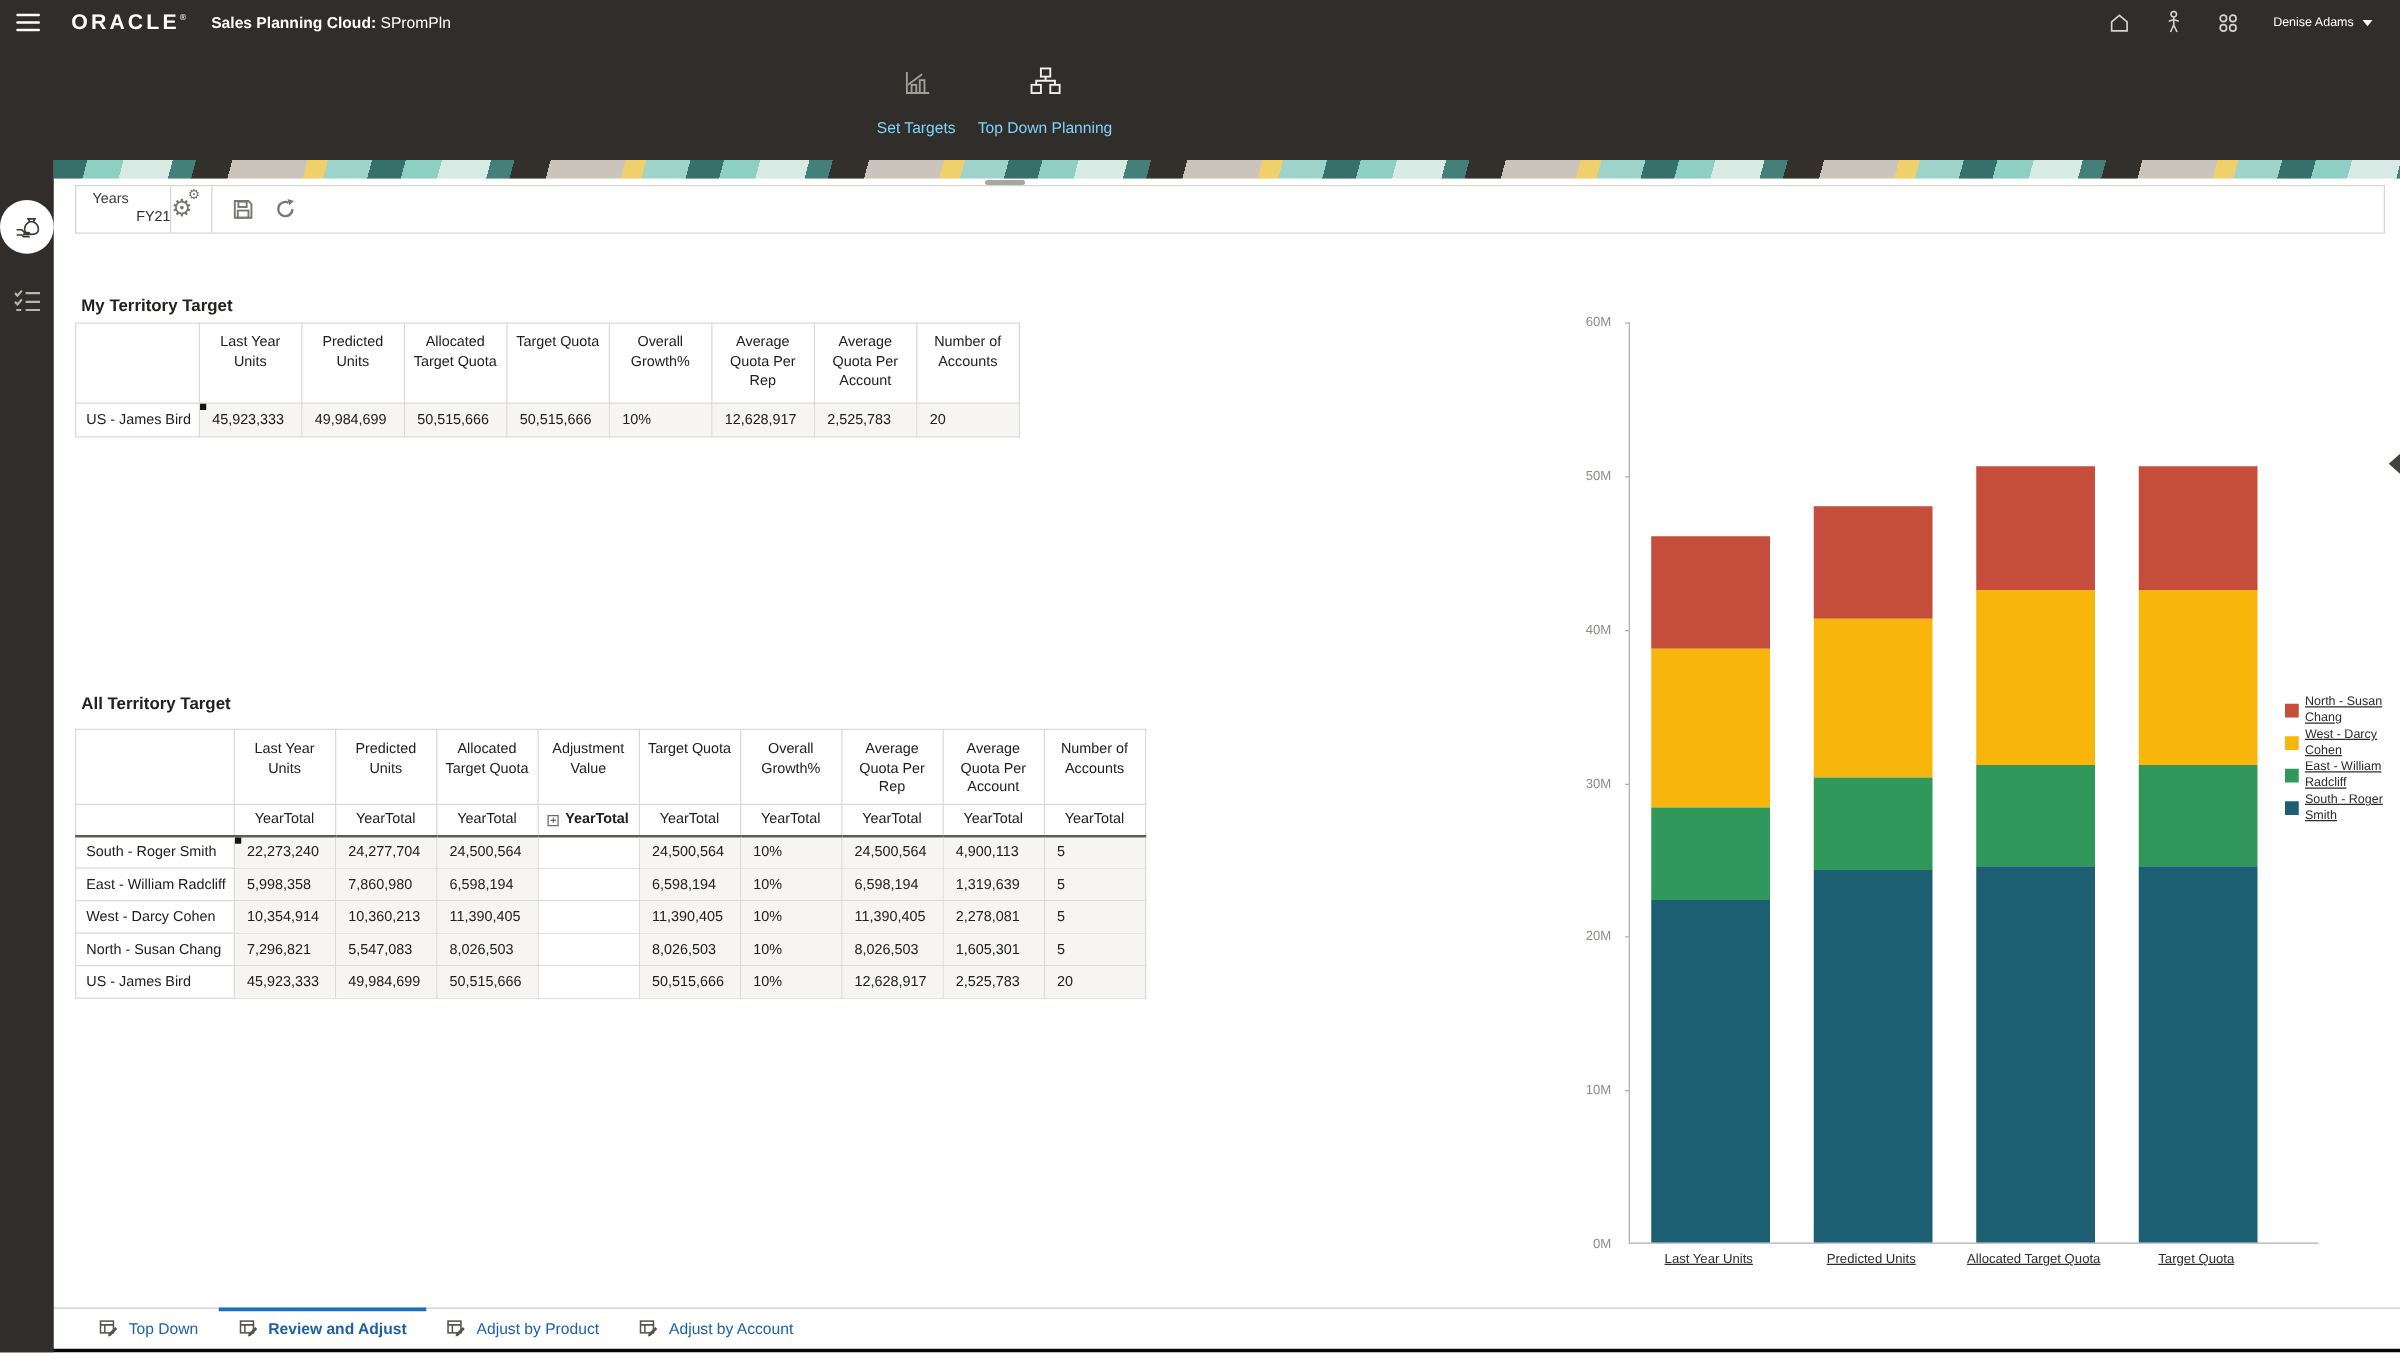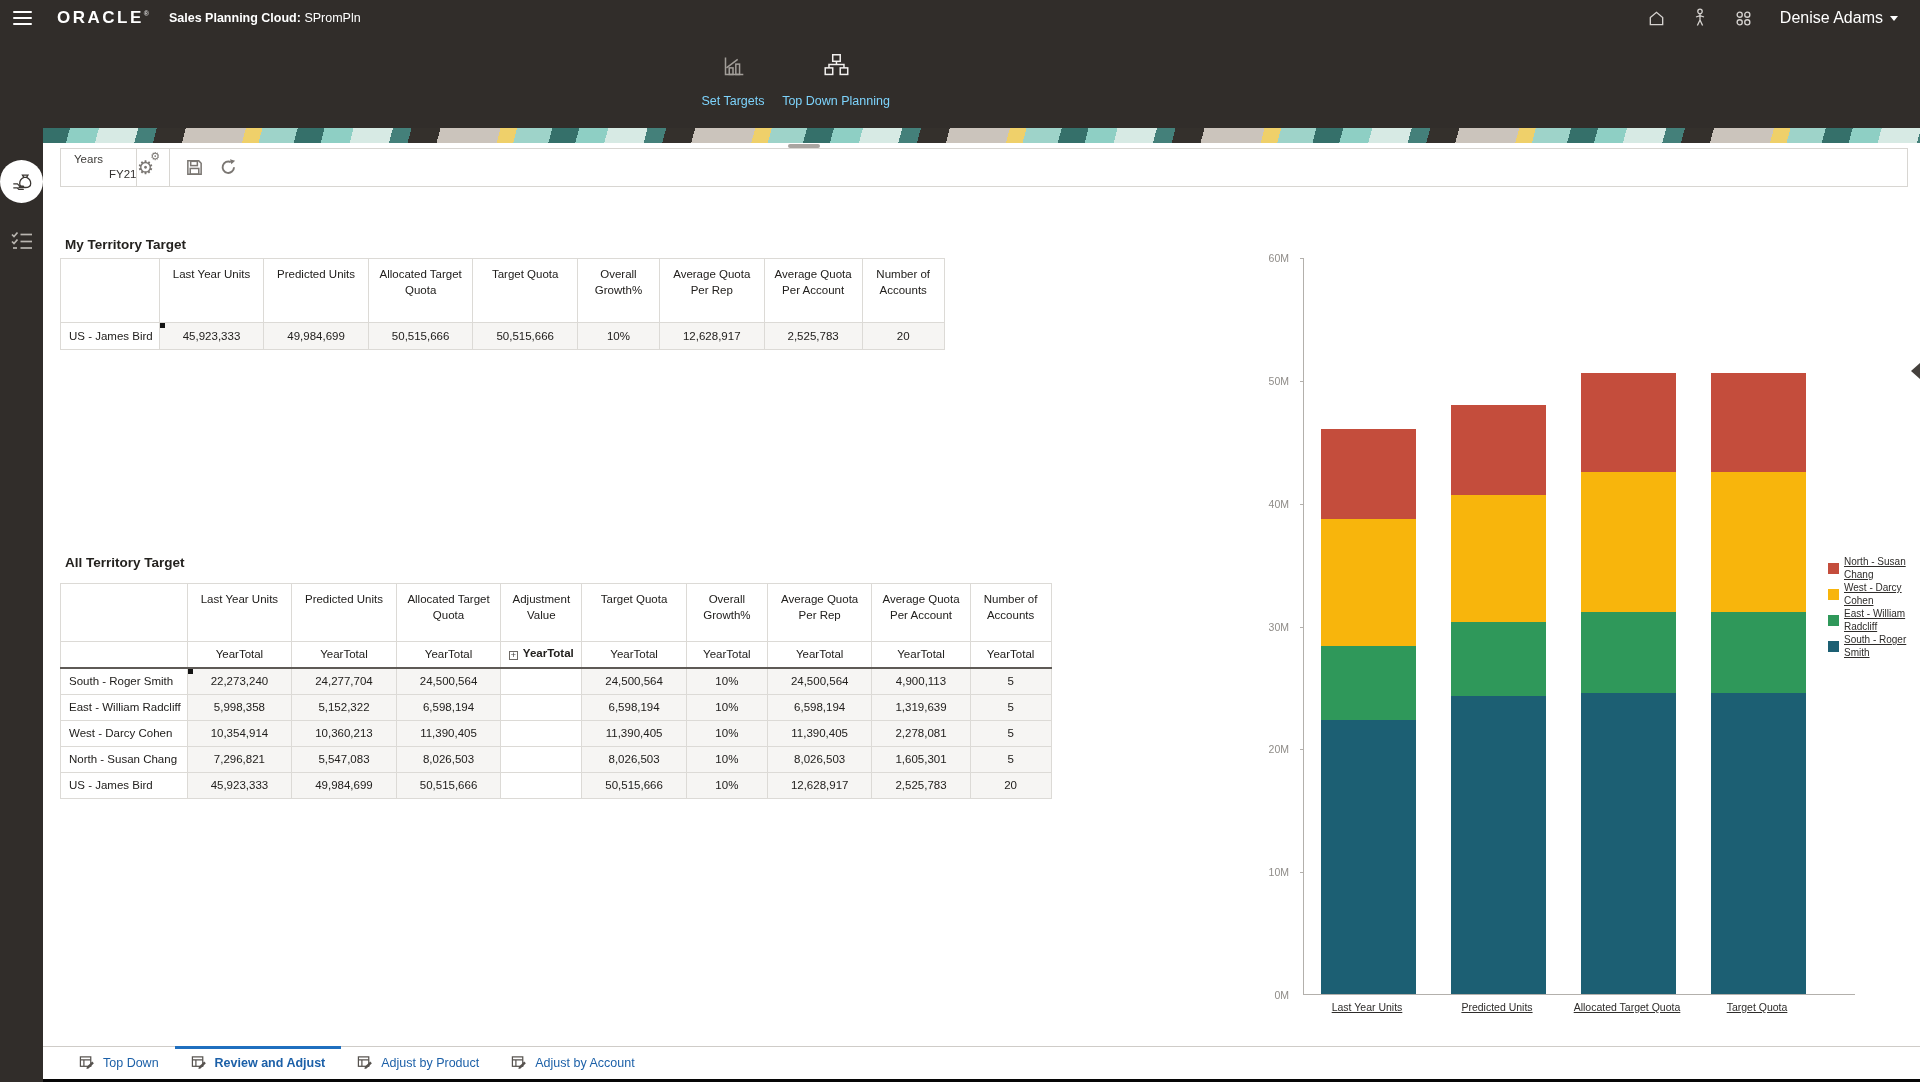--- a/index.html
+++ b/index.html
@@ -9,21 +9,21 @@
   
   .top-header { position:absolute; top:0; left:0; width:1920px; height:36px; background:#312D2A; display:flex; align-items:center; color:#fff; z-index:6; }
   .hamburger { margin-left:13px; width:20px; cursor:pointer; }
   .hamburger span { display:block; width:19px; height:2.6px; background:#fff; border-radius:1px; margin:3.4px 0; }
   .brand { margin-left:24px; font-size:17px; font-weight:bold; letter-spacing:2.5px; }
   .brand sup { font-size:7px; letter-spacing:0; opacity:.8; }
   .app-title { margin-left:20px; font-size:12.5px; }
   .app-title b { font-weight:bold; }
   .header-right { margin-left:auto; display:flex; align-items:center; gap:27px; margin-right:22px; }
   .hicon { display:flex; align-items:center; cursor:pointer; }
-  .user-menu { display:flex; align-items:center; gap:7px; font-size:16px; cursor:pointer; }
+  .user-menu { display:flex; align-items:center; gap:7px; font-size:10px; cursor:pointer; }
   .caret { width:0; height:0; border-left:4px solid transparent; border-right:4px solid transparent; border-top:5px solid #fff; }
 
   
   .nav-band { position:absolute; top:36px; left:0; width:1920px; height:92px; background:#312D2A; z-index:5; }
   .nav-item { position:absolute; top:15px; text-align:center; color:#7dd3fc; cursor:pointer; }
   .nav-item .nlabel { display:block; margin-top:9px; font-size:12.5px; }
   .nav-item.set { left:684px; width:98px; }
   .nav-item.tdp { left:778px; width:116px; }
 
   
@@ -56,21 +56,21 @@
   .panel-title { position:absolute; font-size:13.5px; font-weight:bold; color:#24221f; }
   .t1-title { left:22px; top:94px; }
   .t2-title { left:22px; top:412px; }
   .grid { border-collapse:collapse; table-layout:fixed; font-size:11.5px; color:#22201e; position:absolute; background:#fff; }
   .grid.t1 { left:17px; top:115px; }
   .grid.t2 { left:17px; top:440px; }
   .grid th,.grid td { border:1px solid #dcdad6; }
   .grid .colh { vertical-align:top; padding:8px 3px 4px; text-align:center; line-height:1.35; background:#fff; font-weight:normal; }
   .grid .corner { background:#fff; }
   .grid .rowh { text-align:left; padding:0 6px 0 8px; background:#fff; font-weight:normal; white-space:nowrap; }
-  .grid td.cell { text-align:center; padding:0 23px; background:#f6f5f3; position:relative; white-space:nowrap; }
+  .grid td.cell { text-align:left; padding:0 10px; background:#f6f5f3; position:relative; white-space:nowrap; }
   .grid td.adj { background:#fff; }
   .grid .sub { text-align:center; padding:5px 3px 7px; background:#fff; font-weight:normal; border-bottom:2px solid #5e5a56; }
   .grid .sub .txt-b { font-weight:bold; }
   .grid tr.total td,.grid tr.total th { border-top:1px solid #8d8a86; }
   td.marker::before { content:""; position:absolute; left:0; top:0; width:5px; height:5px; background:#141414; }
   .expand { display:inline-block; width:9px; height:9px; border:1px solid #6e6a66; font-size:9px; line-height:7px; text-align:center; margin-right:5px; vertical-align:-1px; color:#444; cursor:pointer; }
 
   
   .plot { position:absolute; left:1260px; top:115px; width:552px; height:737px; border-left:1px solid #b3b0ac; border-bottom:1px solid #b3b0ac; }
   .bar { position:absolute; bottom:0; width:95px; display:flex; flex-direction:column; cursor:pointer; }
@@ -291,21 +291,21 @@
           <td class="cell adj"></td>
           <td class="cell">24,500,564</td>
           <td class="cell">10%</td>
           <td class="cell">24,500,564</td>
           <td class="cell">4,900,113</td>
           <td class="cell">5</td>
         </tr>
         <tr class="">
           <th class="rowh" style="height: 26px;">East - William Radcliff</th>
           <td class="cell">5,998,358</td>
-          <td class="cell">5,152,322</td>
+          <td class="cell">7,860,980</td>
           <td class="cell">6,598,194</td>
           <td class="cell adj"></td>
           <td class="cell">6,598,194</td>
           <td class="cell">10%</td>
           <td class="cell">6,598,194</td>
           <td class="cell">1,319,639</td>
           <td class="cell">5</td>
         </tr>
         <tr class="">
           <th class="rowh" style="height: 26px;">West - Darcy Cohen</th>

